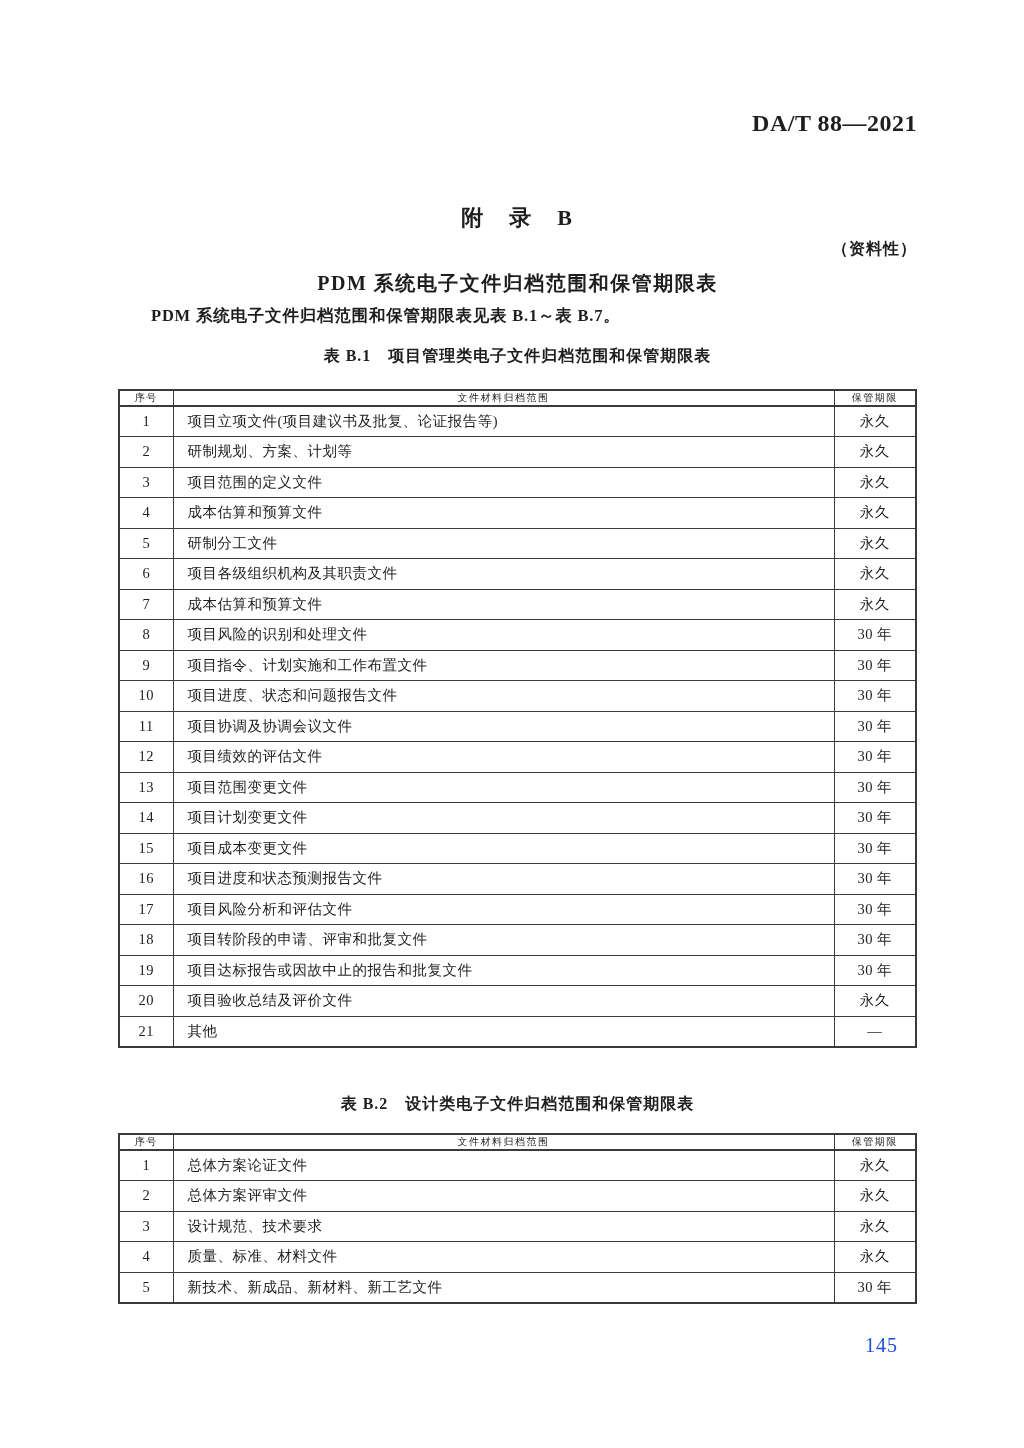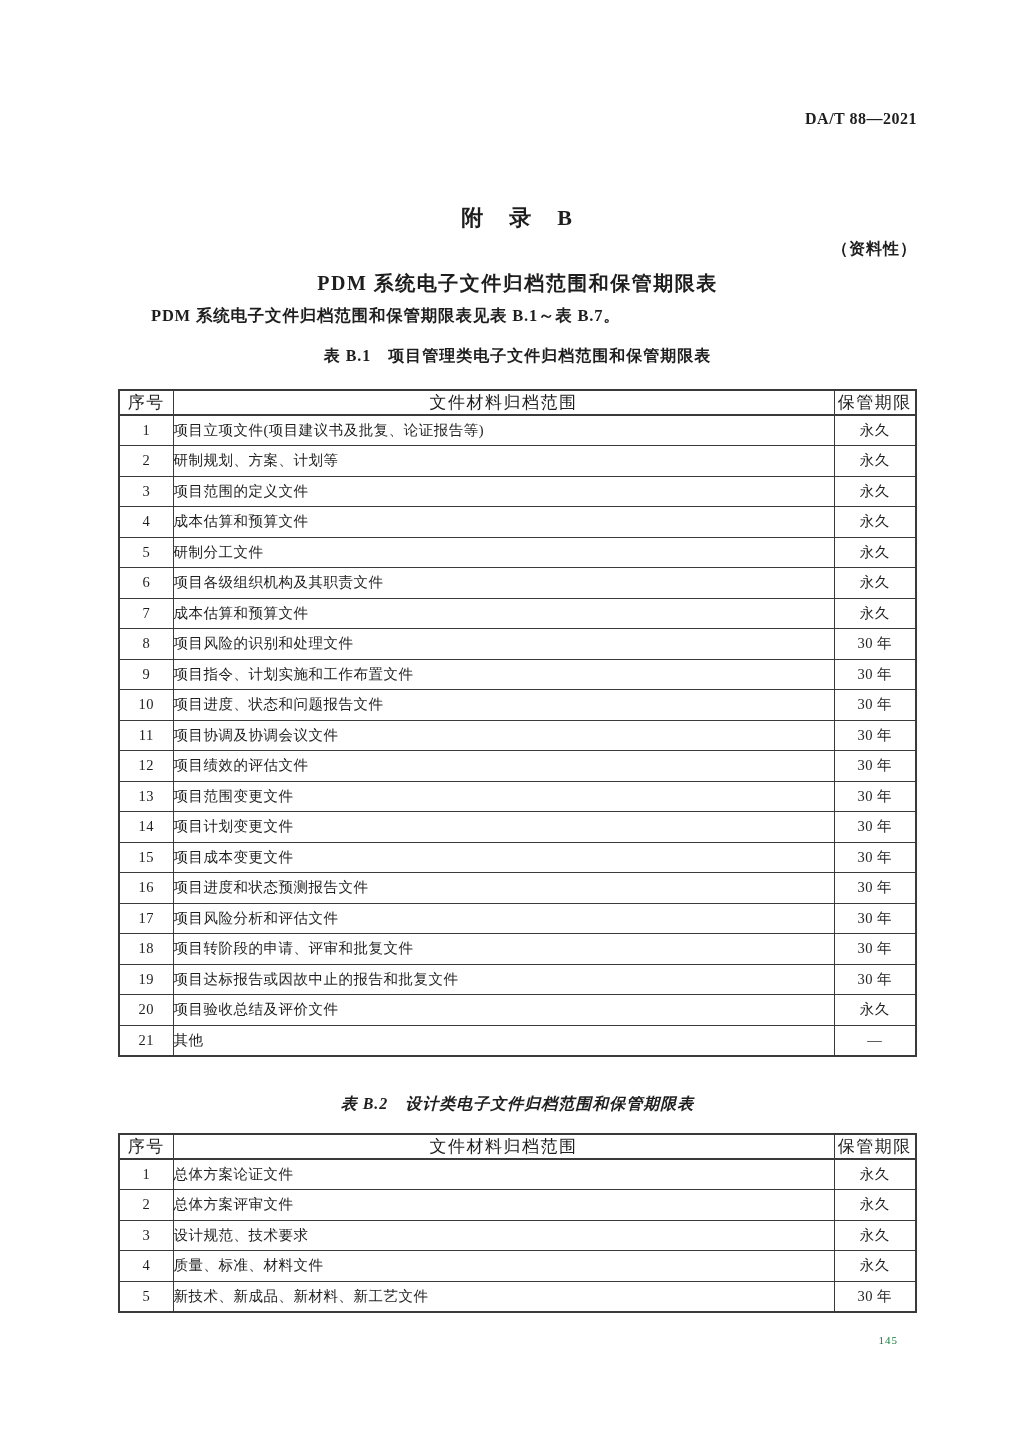--- a/index.html
+++ b/index.html
@@ -8,21 +8,21 @@
     width: 1024px; height: 1448px;
     position: relative;
     font-family: "Liberation Serif", "DejaVu Serif", serif;
     color: #1e1e1e;
     overflow: hidden;
   }
   .page { position: absolute; inset: 0; background: #fff; }
 
   .doc-code {
     position: absolute; top: 110px; left: 118px; width: 799px;
-    text-align: right; font-size: 16px; font-weight: 700; letter-spacing: 0.5px;
+    text-align: right; font-size: 24px; font-weight: 700; letter-spacing: 0.5px;
   }
   .appendix-label {
     position: absolute; top: 203px; left: 118px; width: 799px;
     text-align: center; font-size: 22px; font-weight: 700; letter-spacing: 2px;
   }
   .appendix-type-note {
     position: absolute; top: 239px; left: 118px; width: 799px;
     text-align: right; font-size: 16px; font-weight: 700; letter-spacing: 1px;
   }
   .appendix-title {
@@ -31,47 +31,47 @@
   }
   .intro {
     position: absolute; top: 305px; left: 118px; width: 799px;
     font-size: 16.5px; letter-spacing: 0.8px; text-indent: 2em; font-weight: bold;
   }
   .table-caption {
     position: absolute; left: 118px; width: 799px;
     text-align: center; font-size: 16px; font-weight: 700; letter-spacing: 1px;
   }
   .caption-b1 { top: 346px; }
-  .caption-b2 { top: 1094px; font-style: italic; }
+  .caption-b2 { top: 1094px; }
 
   table.archive-table {
     position: absolute; left: 118px; width: 799px;
     border-collapse: collapse; table-layout: fixed;
     border: 2px solid #3a3a3a;
   }
   .table-b1 { top: 389px; }
   .table-b2 { top: 1133px; }
   table.archive-table col.c-seq { width: 54px; }
   table.archive-table col.c-period { width: 82px; }
   table.archive-table th {
     border: 1px solid #3a3a3a; border-bottom: 2px solid #3a3a3a;
-    height: 16px; font-size: 17px; font-weight: 400;
+    height: 16px; font-size: 10px; font-weight: 400;
     letter-spacing: 1.5px; text-align: center; vertical-align: middle;
   }
   table.archive-table td {
     border: 1px solid #3a3a3a;
     height: 30.5px; font-size: 14.5px; letter-spacing: 0.5px;
     vertical-align: middle;
   }
   td.seq-cell, td.retention-cell { text-align: center; }
-  td.scope-cell { text-align: left; }
+  td.scope-cell { text-align: left; padding-left: 14px; }
 
   .page-number {
     position: absolute; top: 1334px; left: 118px; width: 780px;
-    text-align: right; font-size: 11px; color: #15803d; letter-spacing: 1px;
+    text-align: right; font-size: 20px; color: #1d4ed8; letter-spacing: 1px;
   }
 </style>
 </head>
 <body>
 
 <div class="page">
 
   <div class="doc-code">DA/T 88—2021</div>
 
   <div class="appendix-label">附　录　B</div>

